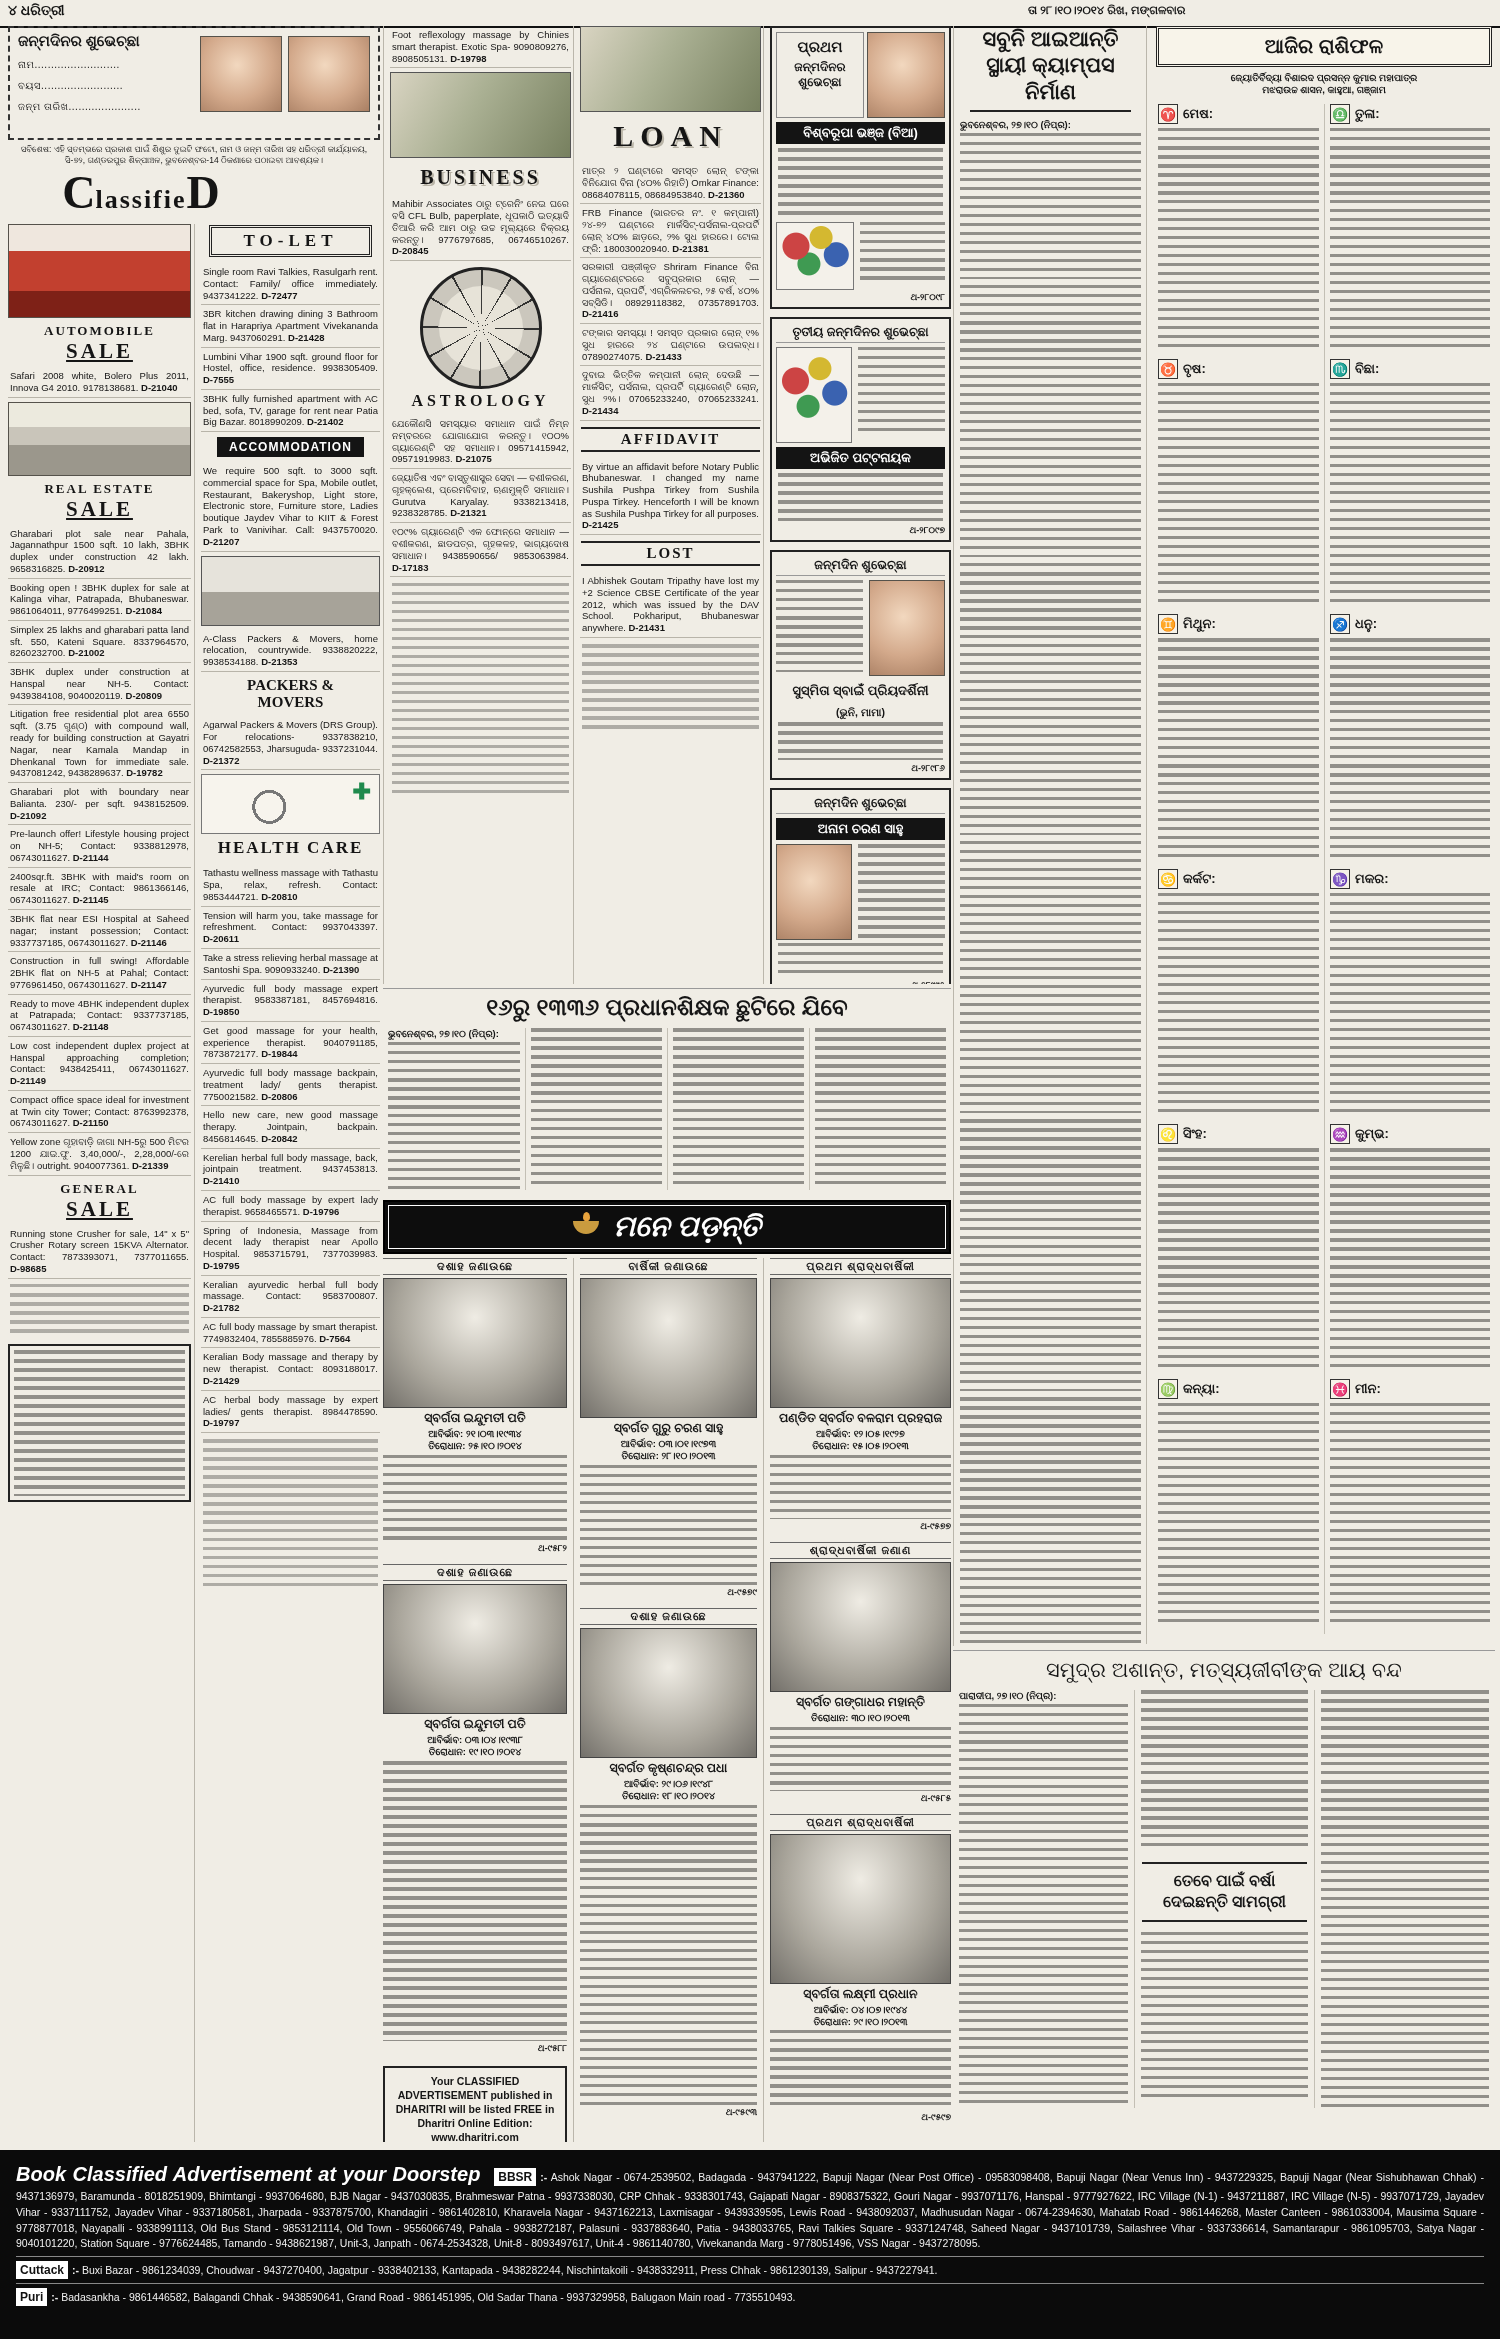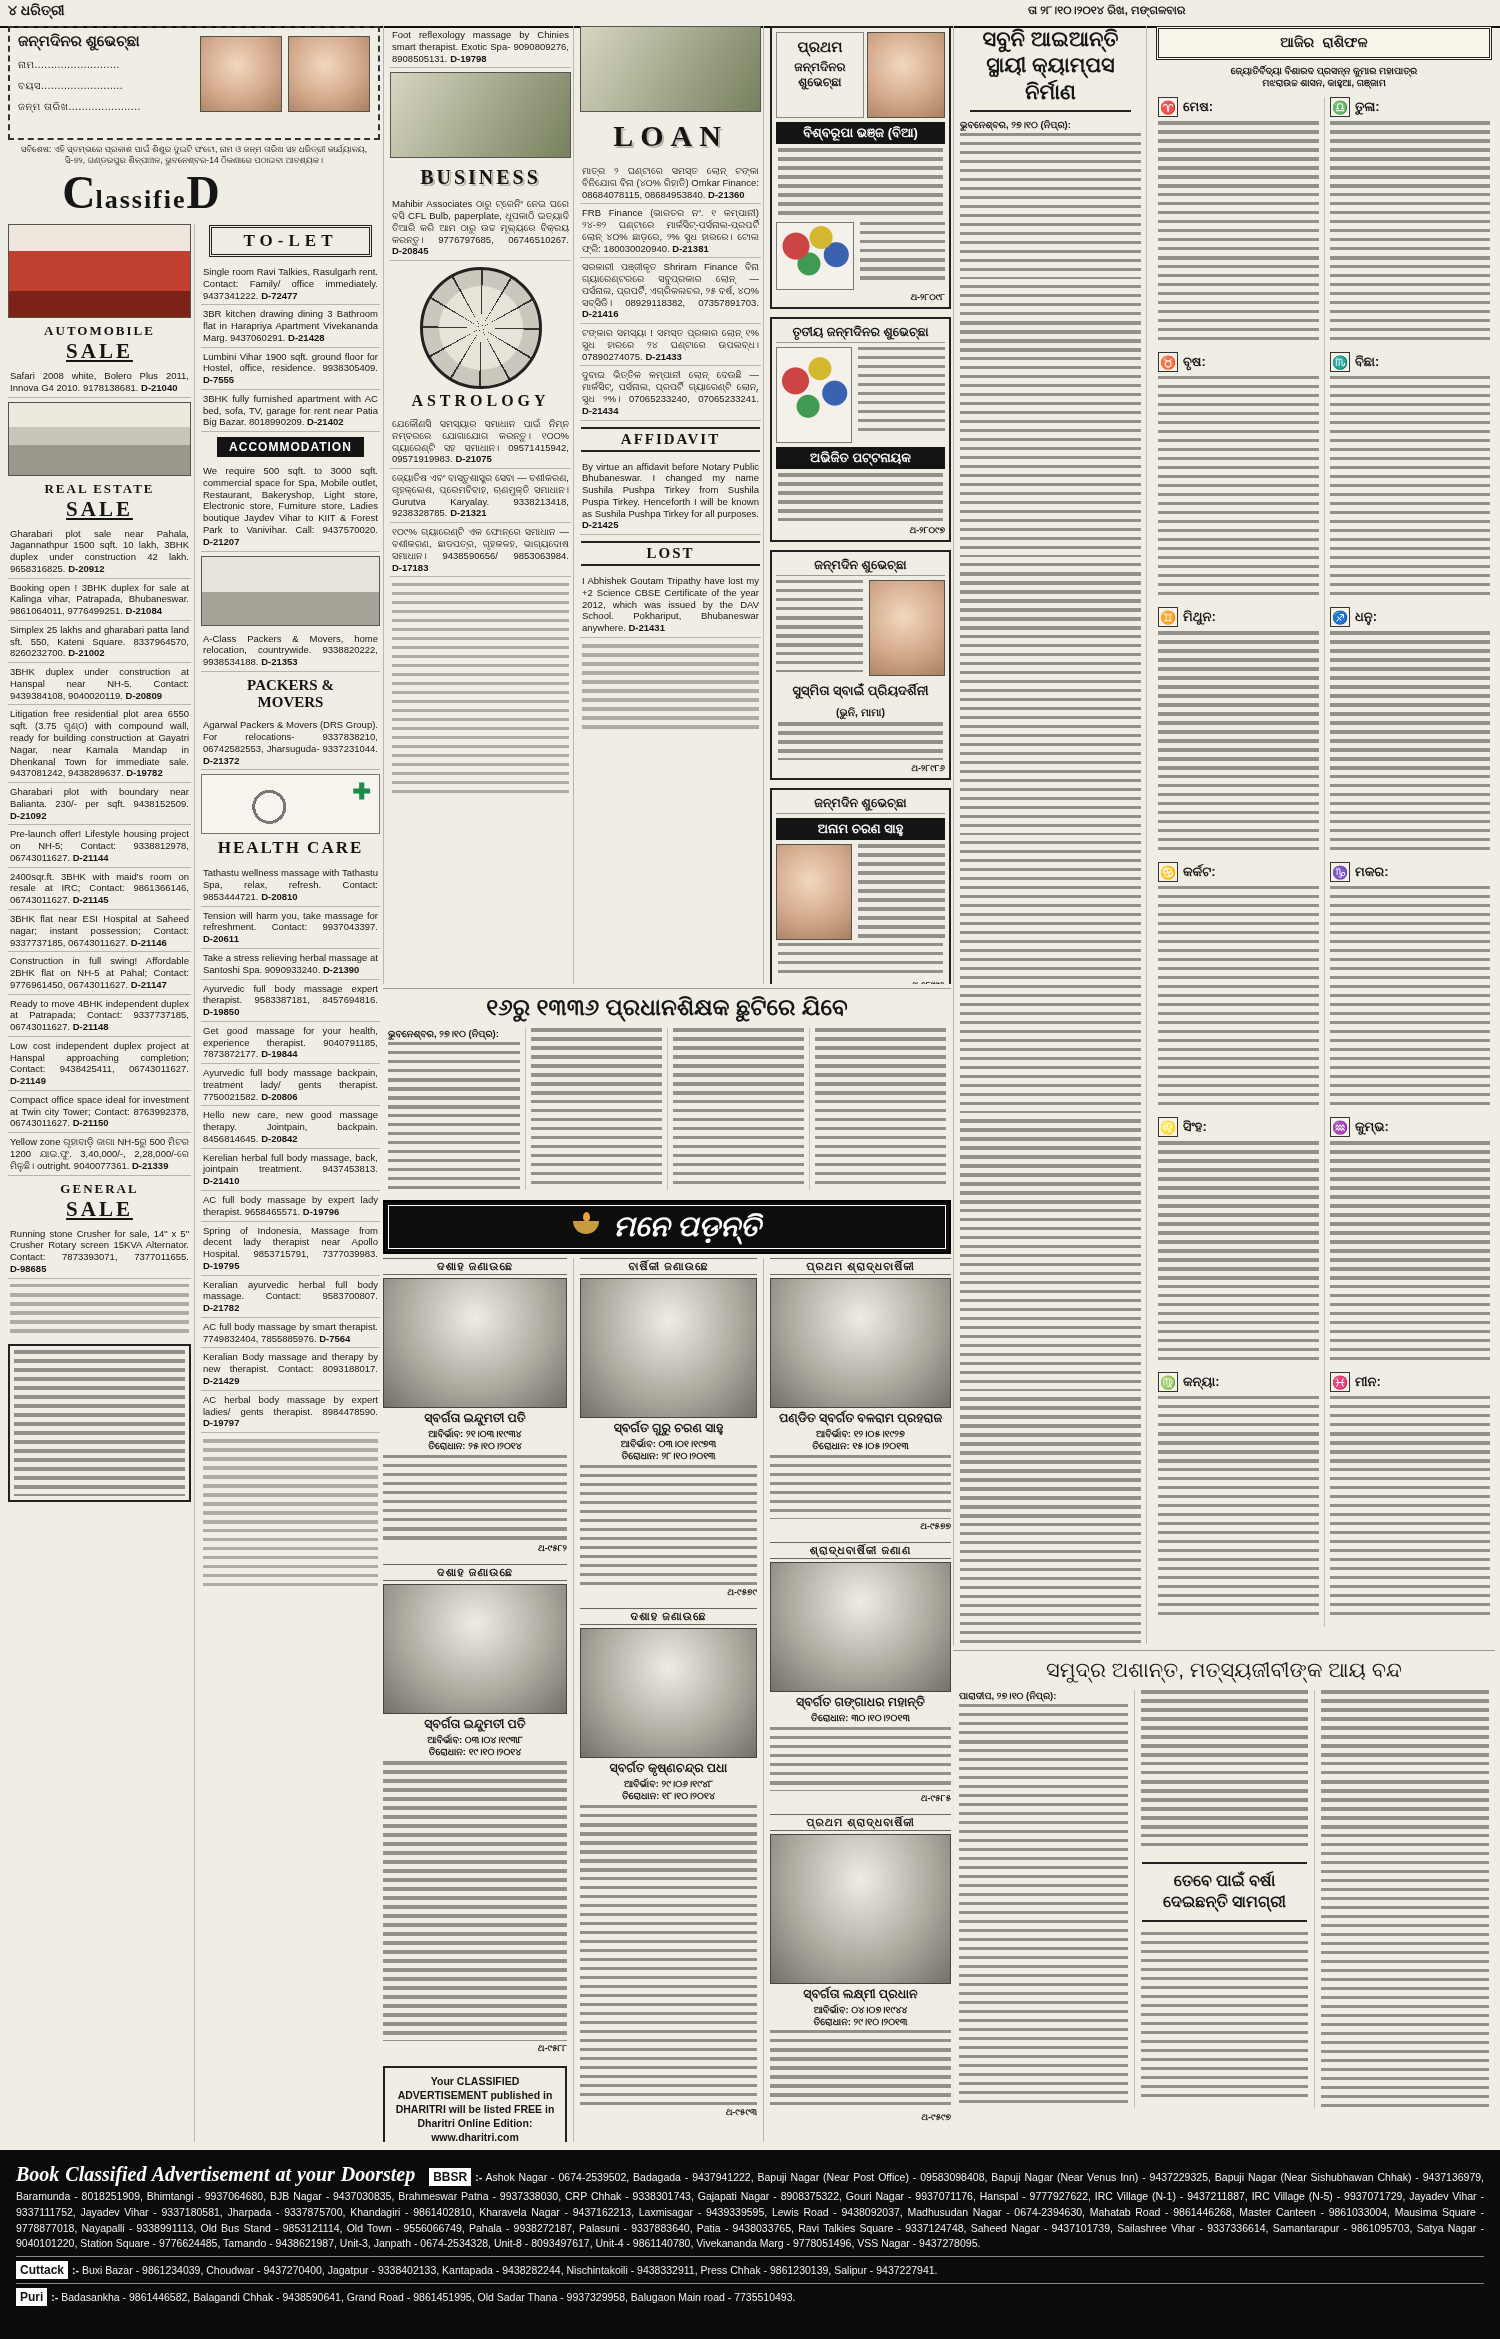--- a/index.html
+++ b/index.html
@@ -114,33 +114,33 @@
 #sea{left:953px;top:1650px;width:542px;border-top:1px solid #999}
 #sea .sh2{font-weight:normal;font-size:21px;text-align:center;padding:7px 0 8px}
 #seabody{display:flex}
 #seabody .scol{width:33.33%;padding:0 6px;border-left:1px solid #c3bfb4}
 #seabody .scol:first-child{border-left:none}
 .subbox{border-top:2px solid #222;border-bottom:2px solid #222;margin:10px 1px;padding:7px 1px;
  font-family:"Liberation Serif",serif;font-weight:bold;font-size:16px;text-align:center;line-height:1.3}
 
 #horo{left:1146px;top:26px;width:349px;height:1618px;border-left:1px solid #bab6ab;padding-left:6px}
 #horo .hbox{border:3px double #222;background:#f8f4ea;margin:0 3px;padding:6px 0;text-align:center;
- font-family:Liberation Mono, monospace;font-weight:bold;font-size:14px}
+ font-family:Liberation Sans, sans-serif;font-weight:bold;font-size:20px}
 #horo .cred{font-size:9.5px;font-weight:bold;text-align:center;line-height:1.3;margin:5px 0 7px}
 #horocols{display:flex}
 #horocols>div{width:50%;padding:0 5px}
 #horocols .hr2{border-left:1px solid #c3bfb4}
 .hent{margin-bottom:9px}
 .hglyph{display:inline-block;width:20px;height:20px;border:1.5px solid #333;background:#f6f2e8;text-align:center;
  font-size:13px;line-height:19px;vertical-align:middle;margin-right:5px}
 .hname{font-weight:bold;font-size:13px;vertical-align:middle}
 .hsim{height:222px;margin-top:4px}
 
 #banner{position:absolute;left:0;top:2150px;width:1500px;height:189px;background:#0b0b0b;color:#f1f1f1;padding:9px 16px 6px}
-#banner .bt{font-family:Liberation Serif, serif;font-weight:bold;font-style:italic;font-size:20px;margin-right:10px;color:#fff}
+#banner .bt{font-family:Liberation Sans, sans-serif;font-weight:bold;font-style:italic;font-size:20px;margin-right:10px;color:#fff}
 .tag{display:inline-block;background:#fff;color:#111;font-weight:bold;font-size:12px;padding:0 4px;border-radius:0;margin-right:4px}
 .blist{font-size:10.5px;line-height:1.5;text-align:justify}
 .brow{border-top:1px solid #888;margin-top:4px;padding-top:4px}
 .boxed{border:2px solid #222;padding:4px;margin-top:6px}
 .gap{height:6px}
 </style>
 </head>
 <body>
 
 <div id="page">

